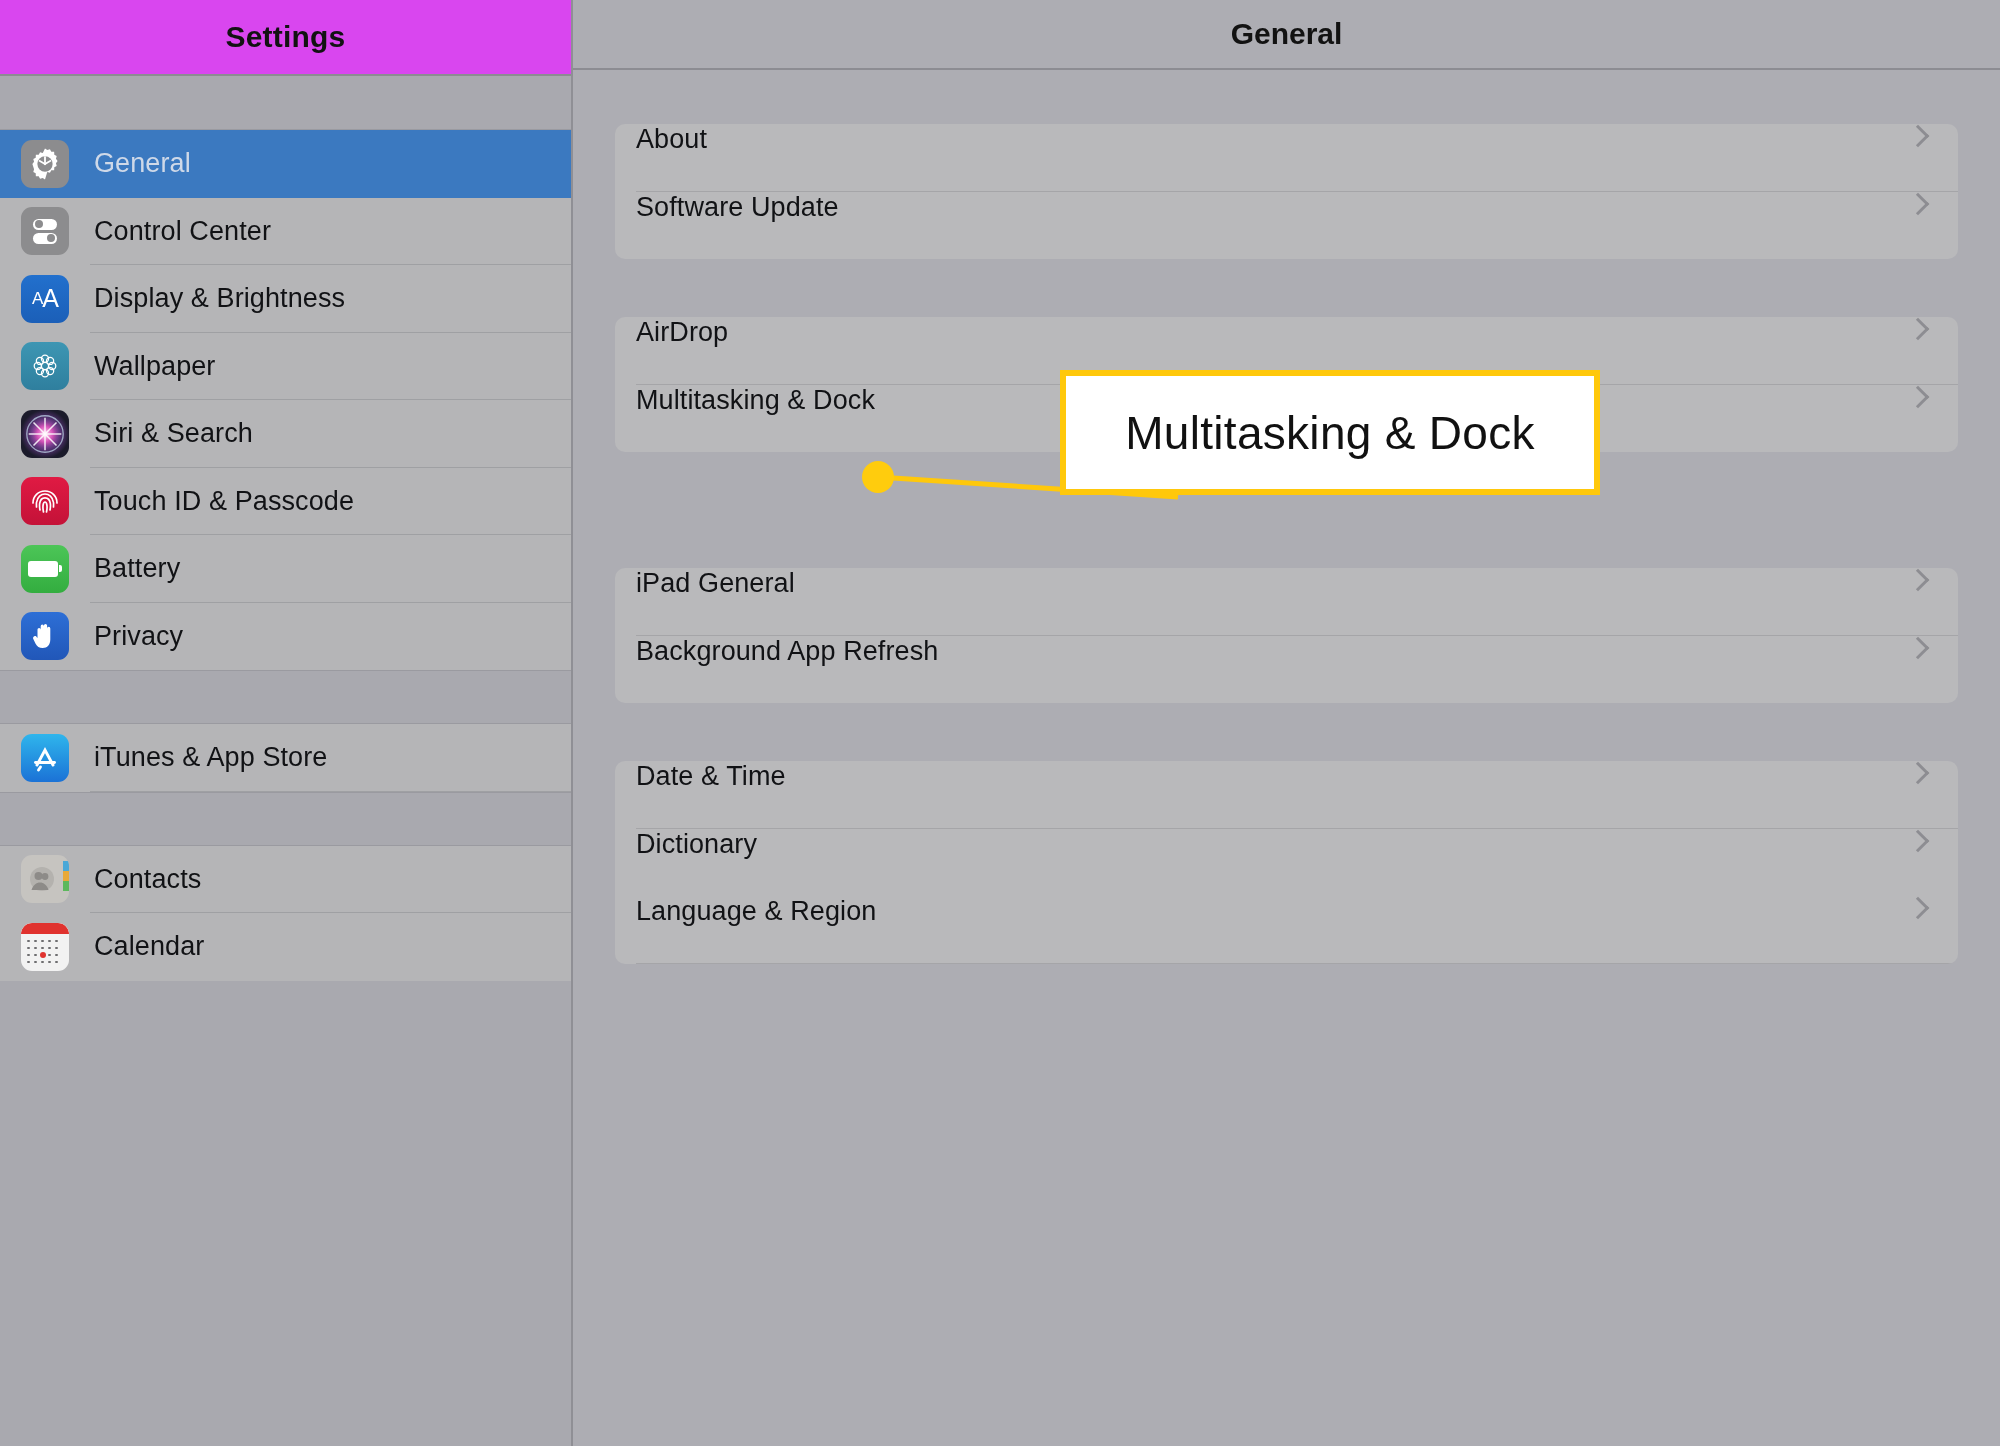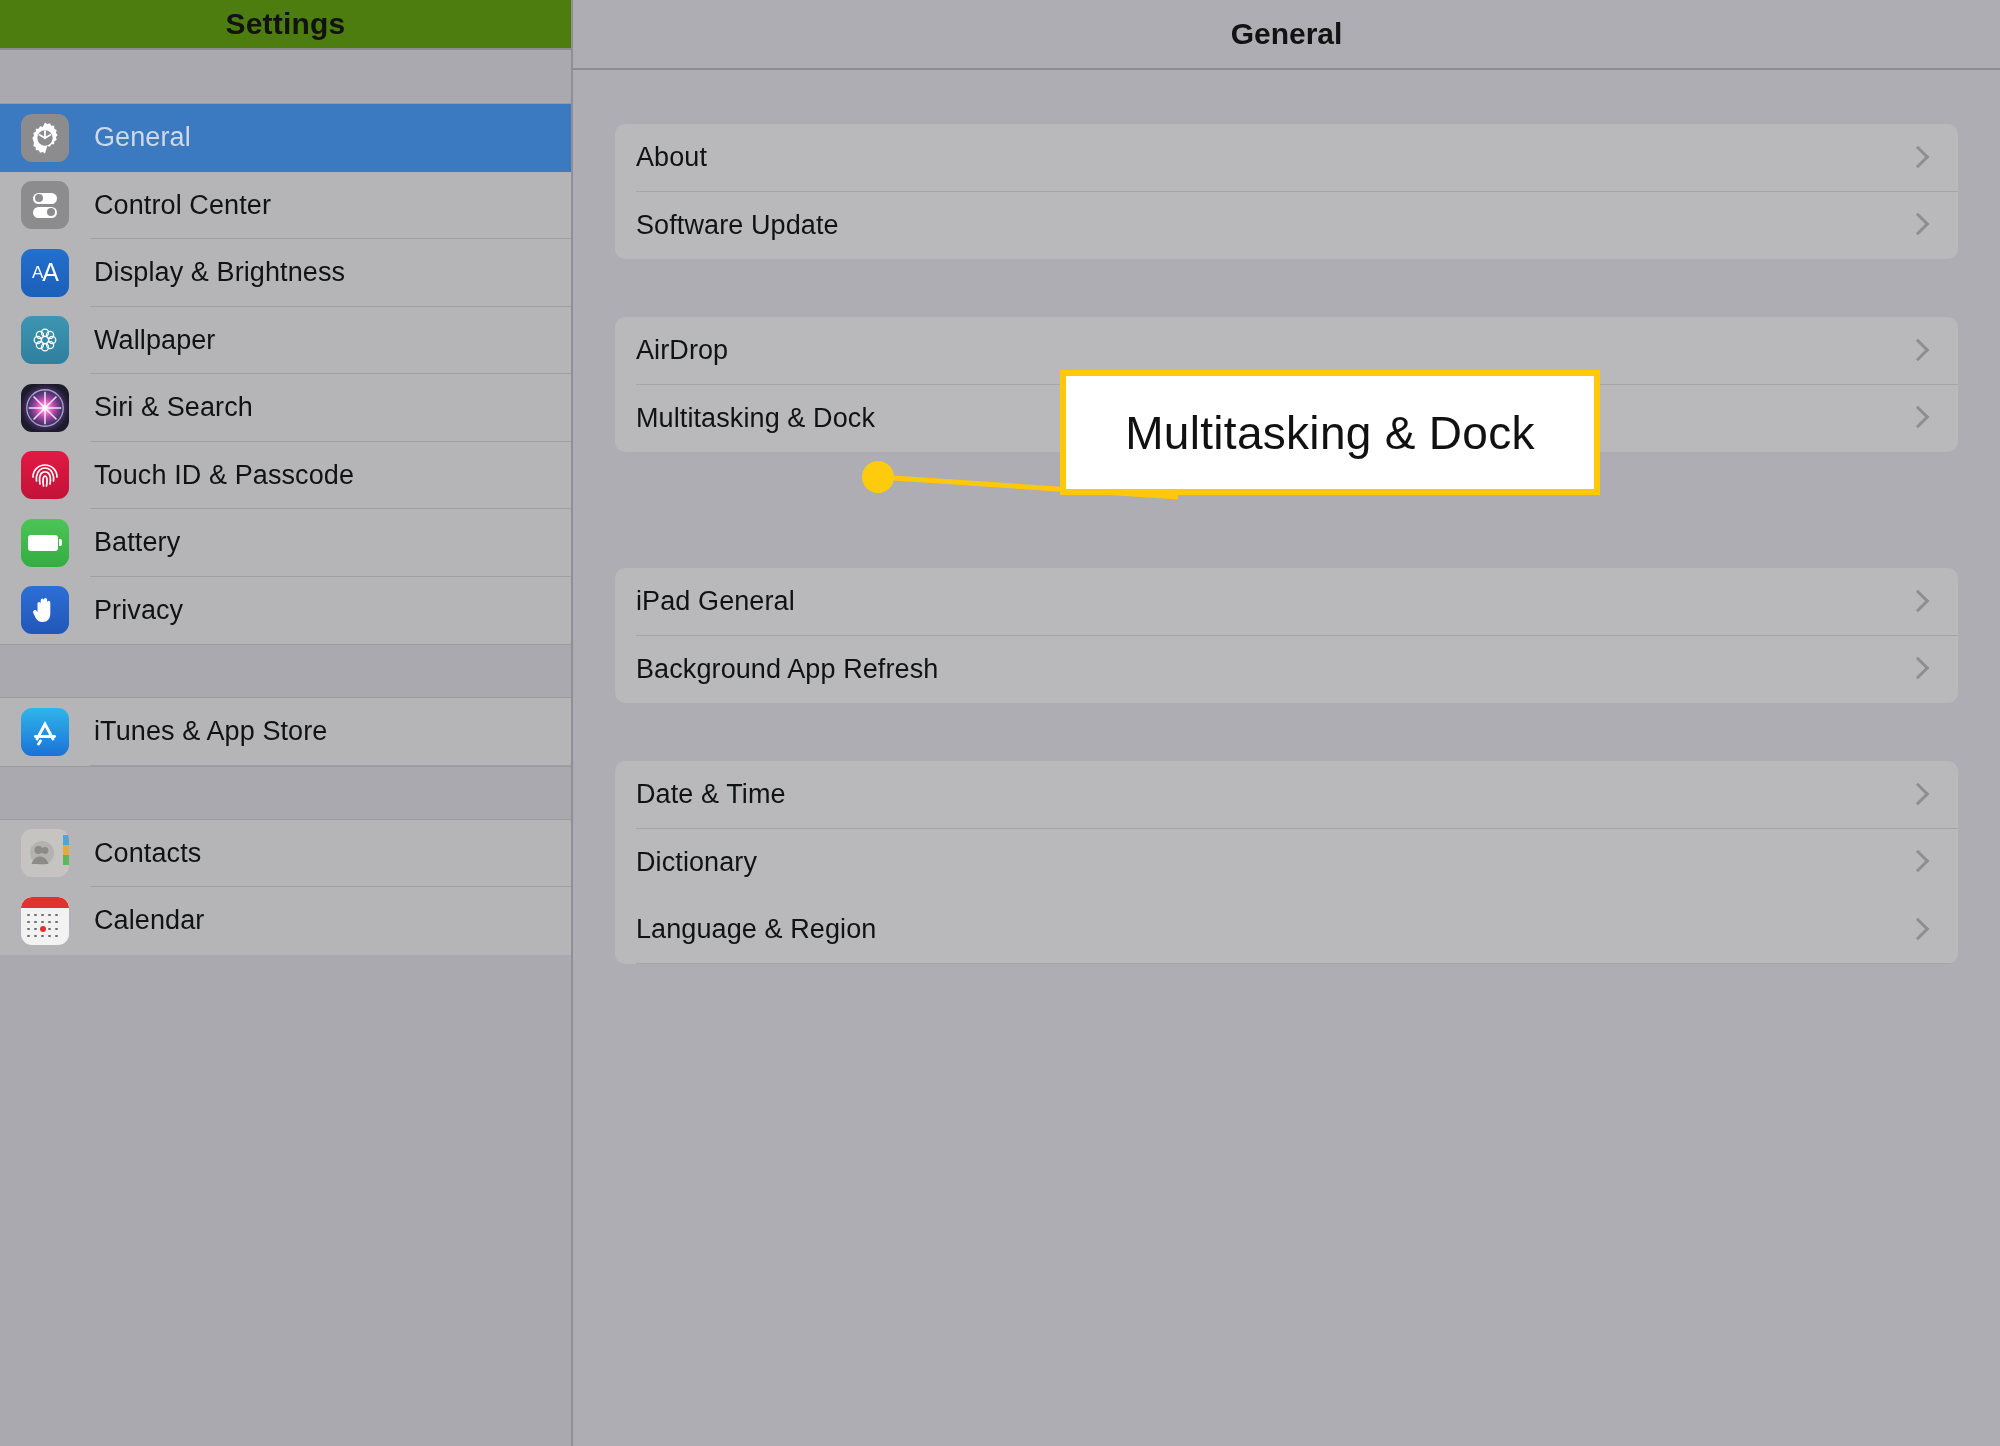--- a/index.html
+++ b/index.html
@@ -24,22 +24,22 @@
   #sidebar {
     position: relative;
     width: 573px;
     height: 1446px;
     background: #a9a9af;
     border-right: 2px solid #8f8f95;
     flex: 0 0 573px;
   }
 
   .sidebar-header {
-    height: 50px;
-    background: #4d7c0f;
+    height: 76px;
+    background: #d946ef;
     display: flex;
     align-items: center;
     justify-content: center;
     border-bottom: 2px solid #8c8c92;
   }
   .sidebar-header-title {
     font-size: 30px;
     font-weight: bold;
     color: #121212;
     letter-spacing: 0.2px;
@@ -191,21 +191,20 @@
     border-radius: 10px;
     overflow: hidden;
   }
   .card-spacer { height: 58px; }
   .card-spacer.top { height: 54px; }
 
   .m-row {
     position: relative;
     height: 67.5px;
     display: flex;
-    align-items: center;
     padding: 0 34px 0 21px;
   }
   .m-row .hairline {
     position: absolute;
     left: 21px;
     right: 0;
     bottom: 0;
     height: 1px;
     background: #a5a5a8;
   }

